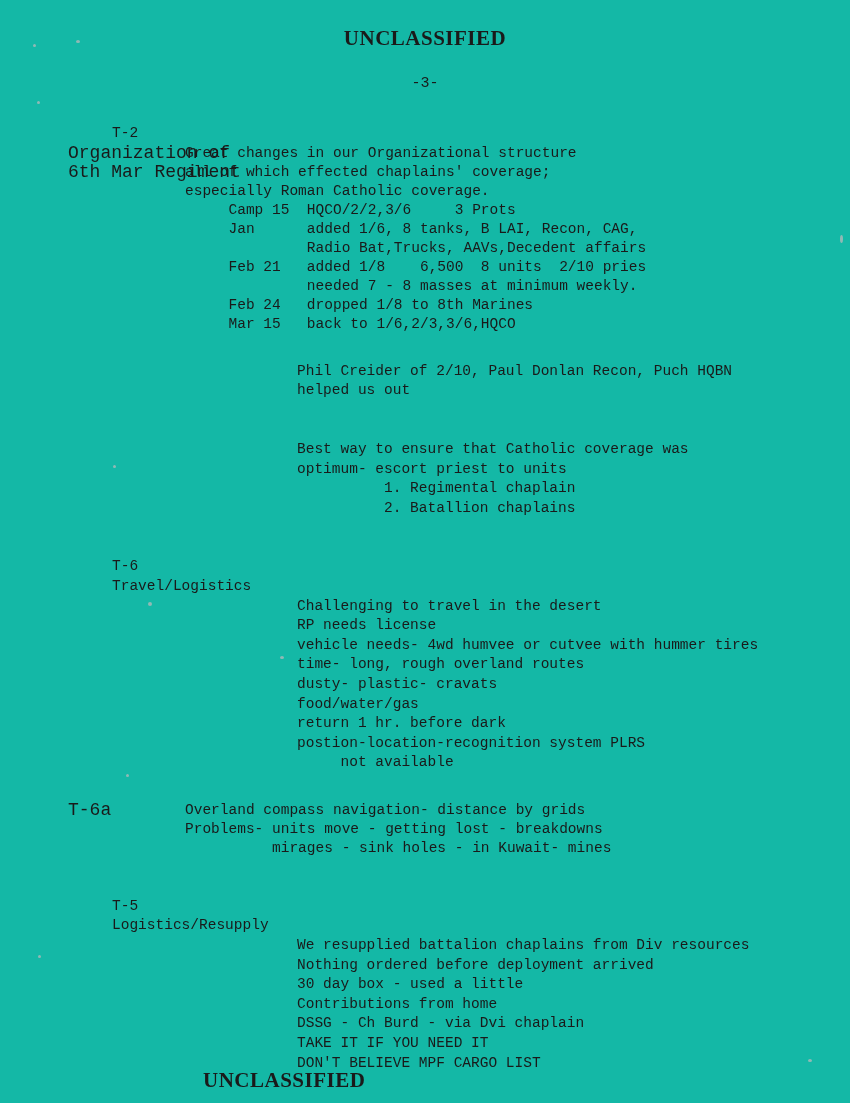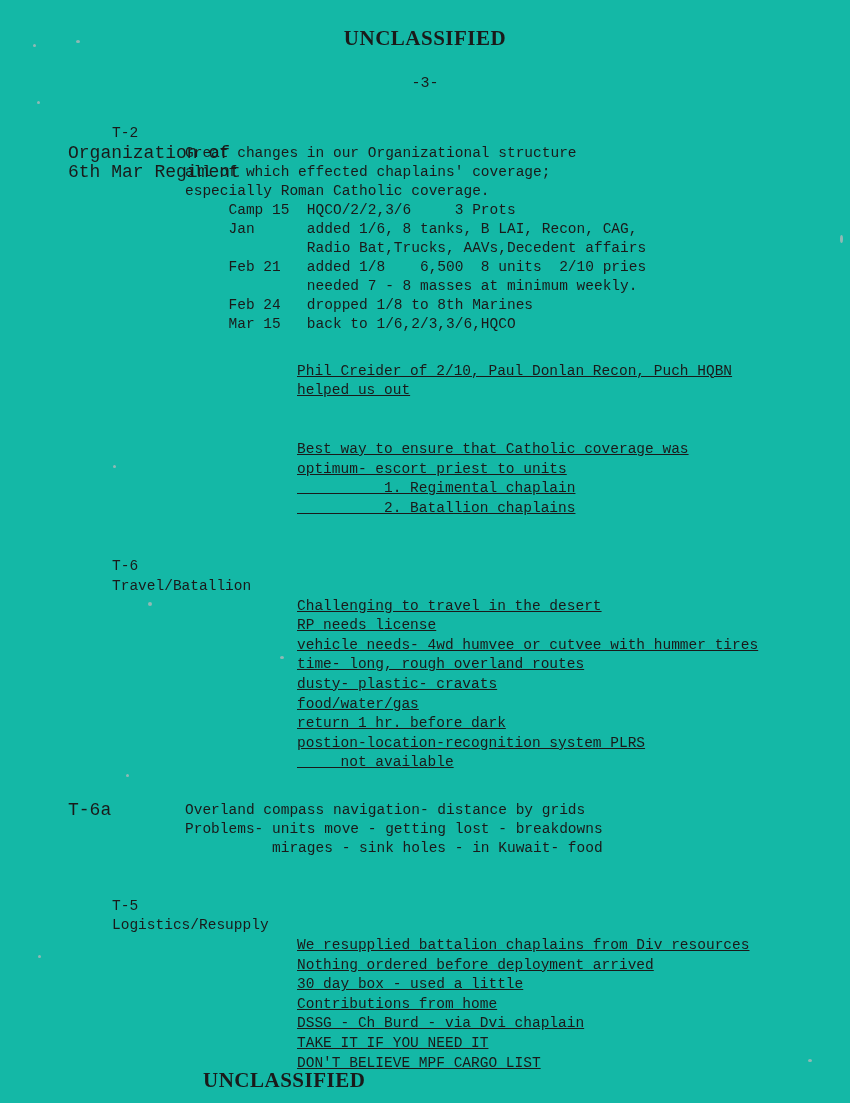--- a/index.html
+++ b/index.html
@@ -87,21 +87,20 @@
     font-size: 14.5px;
     line-height: 19.6px;
     white-space: pre;
     padding-left: 112px;
   }
   .body-block {
     font-size: 14.5px;
     line-height: 19.6px;
     white-space: pre;
     padding-left: 297px;
-    text-decoration: underline;
   }
   .gap-sm { height: 19.6px; }
   .gap-md { height: 28px; }
   .gap-lg { height: 39px; }
 </style>
 </head>
 <body>
 
 <div class="page">
 
@@ -145,40 +144,40 @@
       <div class="body-block">Best way to ensure that Catholic coverage was
 optimum- escort priest to units
           1. Regimental chaplain
           2. Batallion chaplains</div>
     </div>
 
     <div class="gap-lg"></div>
 
     <div class="section">
       <div class="label-block">T-6</div>
-      <div class="label-block">Travel/Batallion</div>
+      <div class="label-block">Travel/Logistics</div>
       <div class="body-block">Challenging to travel in the desert
 RP needs license
 vehicle needs- 4wd humvee or cutvee with hummer tires
 time- long, rough overland routes
 dusty- plastic- cravats
 food/water/gas
 return 1 hr. before dark
 postion-location-recognition system PLRS
      not available</div>
     </div>
 
     <div class="gap-md"></div>
 
     <div class="section">
       <div class="row">
         <div class="label-col">T-6a</div>
         <div class="text-col">Overland compass navigation- distance by grids
 Problems- units move - getting lost - breakdowns
-          mirages - sink holes - in Kuwait- food</div>
+          mirages - sink holes - in Kuwait- mines</div>
       </div>
     </div>
 
     <div class="gap-lg"></div>
 
     <div class="section">
       <div class="label-block">T-5</div>
       <div class="label-block">Logistics/Resupply</div>
       <div class="body-block">We resupplied battalion chaplains from Div resources
 Nothing ordered before deployment arrived

